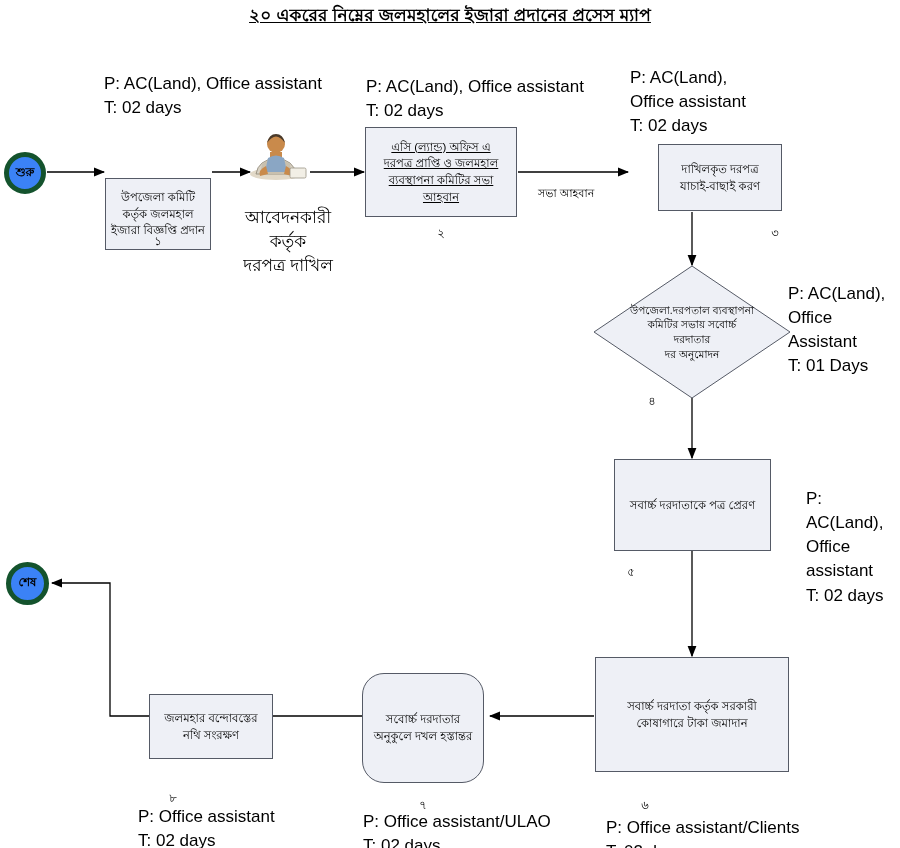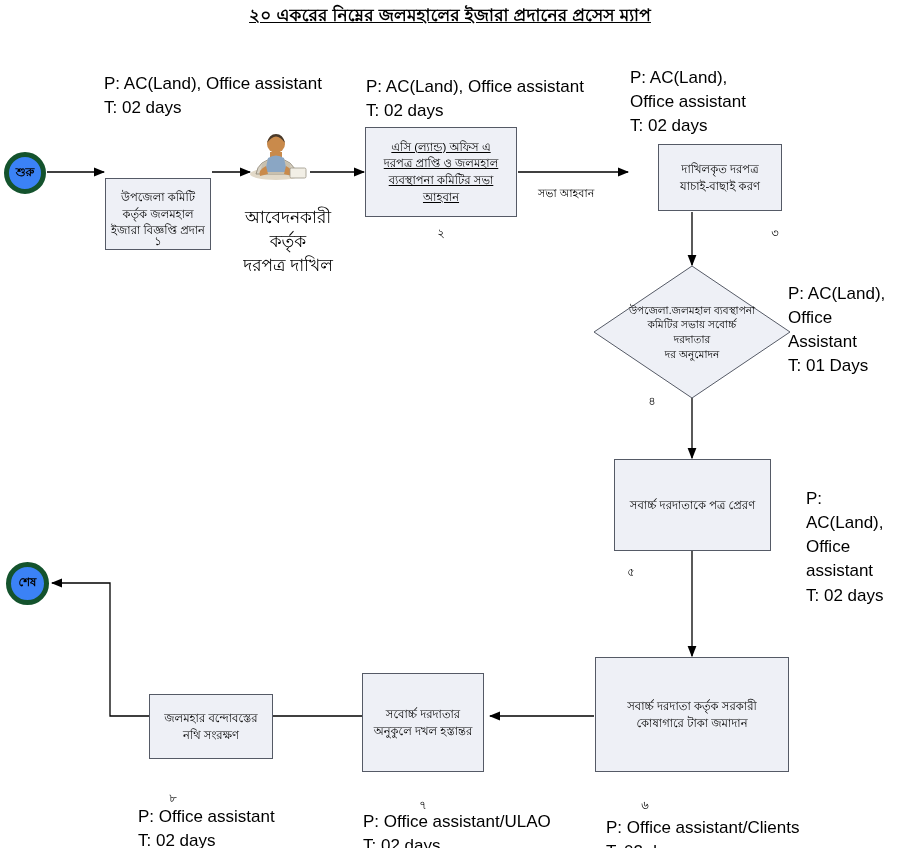--- a/index.html
+++ b/index.html
@@ -190,21 +190,21 @@
   </div>
   <div class="step-num" style="left:745px; top:225px; width:60px;">৩</div>
   <div class="note" style="left:630px; top:66px;">P: AC(Land),
 Office assistant
 T: 02 days</div>
 
   <div class="diamond-wrap" style="left:592px; top:264px; width:200px; height:136px;">
     <svg class="diamond-shape" width="200" height="136" viewBox="0 0 200 136" xmlns="http://www.w3.org/2000/svg">
       <polygon points="100,2 198,68 100,134 2,68" fill="#eef0f6" stroke="#555a66" stroke-width="1"></polygon>
     </svg>
-    <div class="diamond-text" style="white-space:pre-line;">উপজেলা.জলমহাল ব্যবস্থাপনা
+    <div class="diamond-text" style="white-space:pre-line;">উপজেলা.দরপতাল ব্যবস্থাপনা
 কমিটির সভায় সবোর্চ্চ
 দরদাতার
 দর অনুমোদন</div>
   </div>
   <div class="step-num" style="left:622px; top:393px; width:60px;">৪</div>
   <div class="note" style="left:788px; top:282px;">P:  AC(Land),
      Office Assistant
 T:  01 Days</div>
 
   <div class="box" style="left:614px; top:459px; width:157px; height:92px;">
@@ -216,21 +216,21 @@
 T: 02 days</div>
 
   <div class="box" style="left:595px; top:657px; width:194px; height:115px; white-space:pre-line;">
     <span>সবার্চ্চ দরদাতা কর্তৃক সরকারী
 কোষাগারে টাকা জমাদান</span>
   </div>
   <div class="step-num" style="left:615px; top:797px; width:60px;">৬</div>
   <div class="note" style="left:596px; top:816px;margin-left:10px;">P: Office assistant/Clients
 T: 02 days</div>
 
-  <div class="box" style="left:362px; top:673px; width:122px; height:99px; white-space:pre-line;">
+  <div class="box" style="left:362px; top:673px; width:122px; height:110px; white-space:pre-line;border-radius:22px;">
     <span>সবোর্চ্চ দরদাতার
 অনুকুলে দখল হস্তান্তর</span>
   </div>
   <div class="step-num" style="left:393px; top:797px; width:60px;">৭</div>
   <div class="note" style="left:363px; top:810px;">P: Office assistant/ULAO
 T: 02 days</div>
 
   <div class="box" style="left:149px; top:694px; width:124px; height:65px; white-space:pre-line;">
     <span>জলমহার বন্দোবস্তের
 নথি সংরক্ষণ</span>

